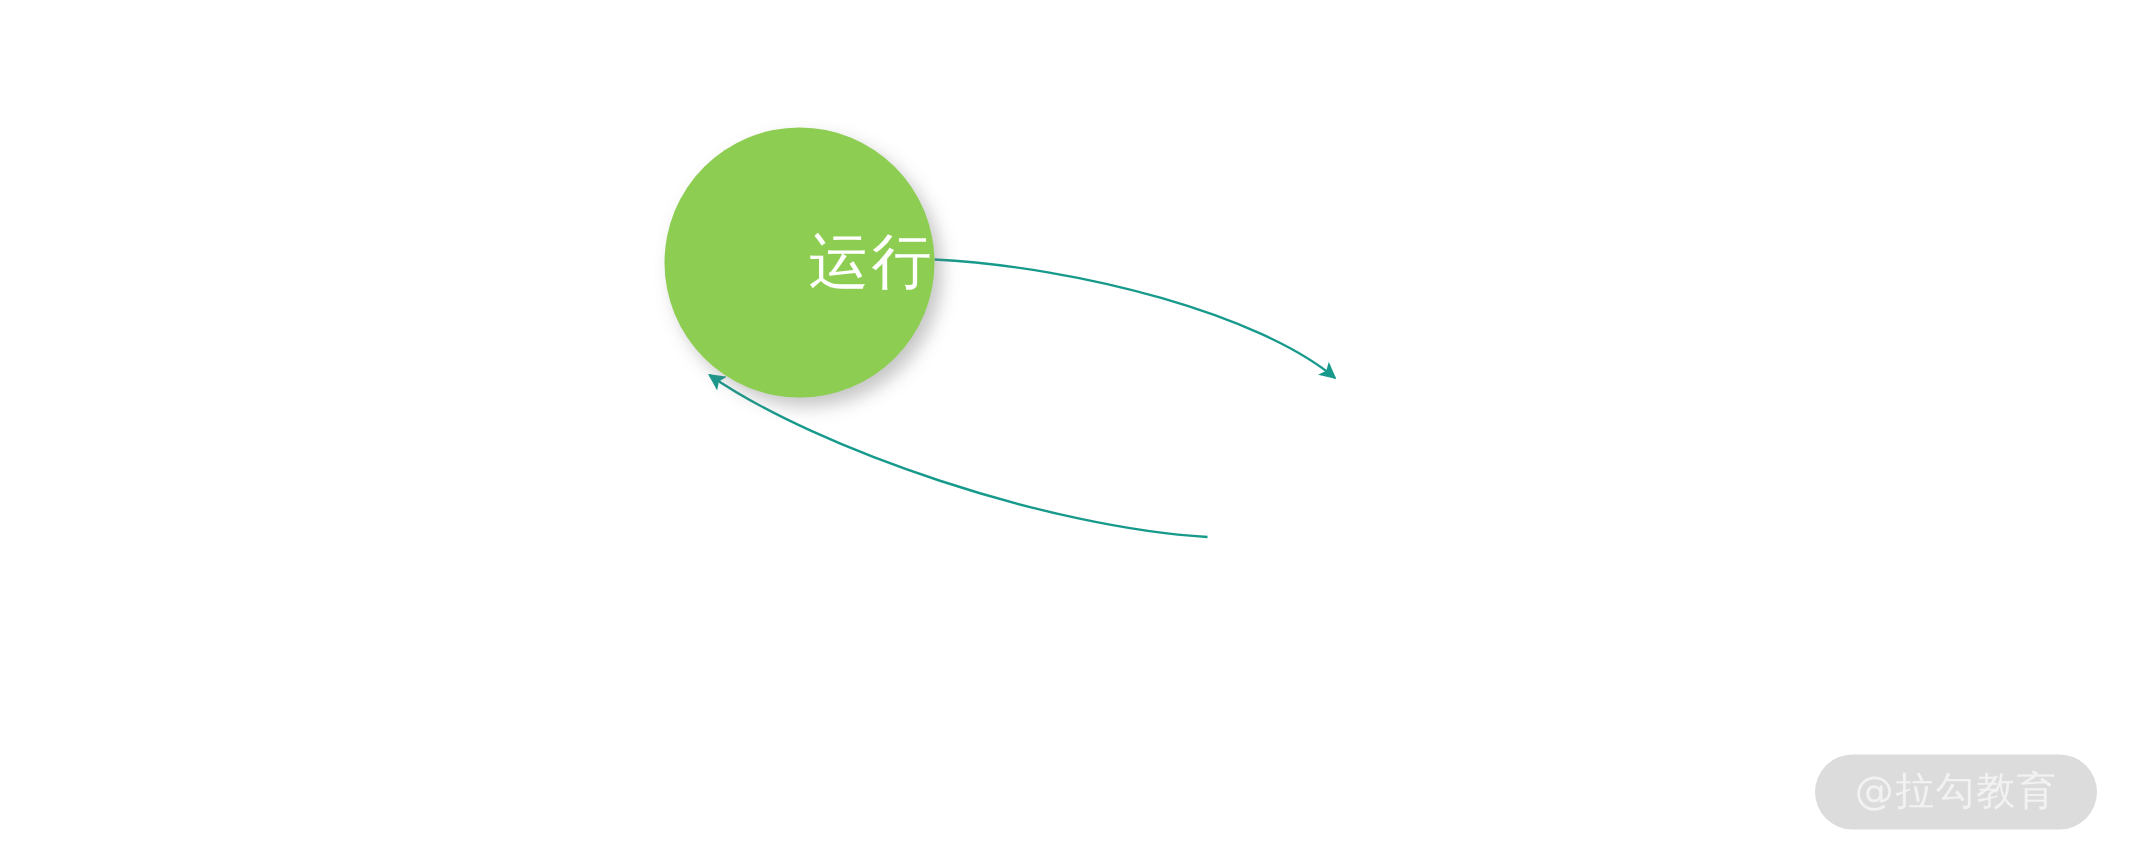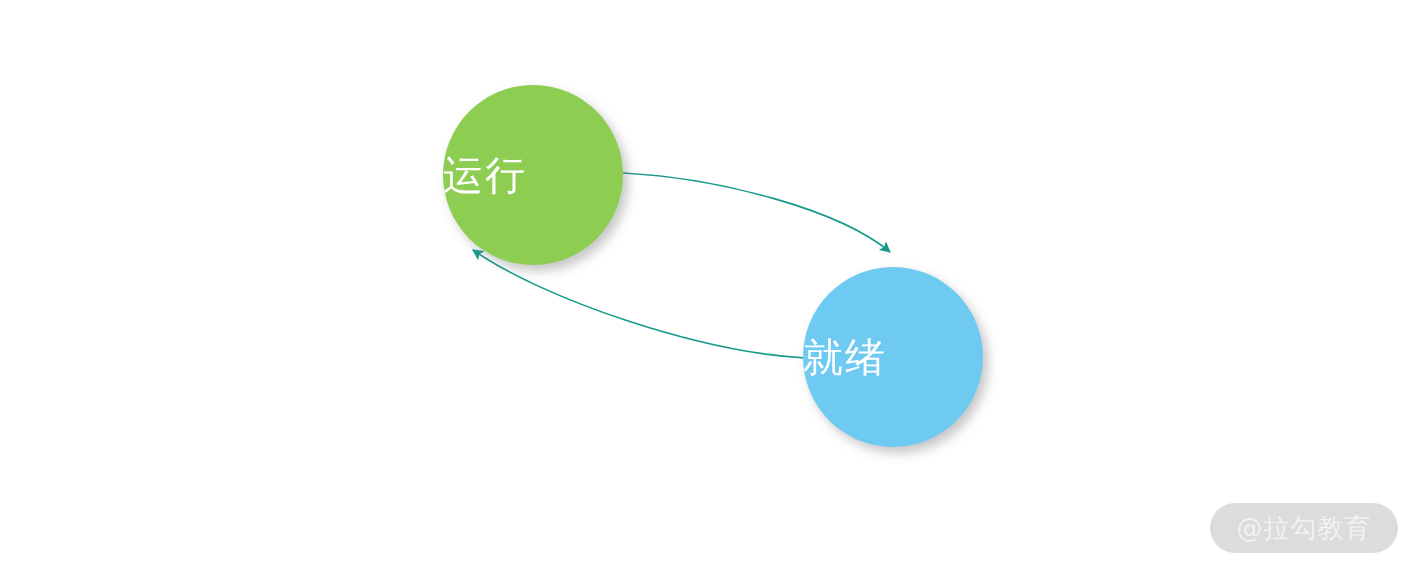--- a/index.html
+++ b/index.html
@@ -27,21 +27,21 @@
     height: 576px;
     pointer-events: none;
   }
   .node {
     position: absolute;
     width: 180px;
     height: 180px;
     border-radius: 50%;
     display: flex;
     align-items: center;
-    justify-content: flex-start;
+    justify-content: flex-end;
     box-shadow: 5px 6px 11px rgba(120,120,120,0.42);
   }
   .node-label {
     color: #ffffff;
     font-size: 40px;
     line-height: 1;
     letter-spacing: 2px;
     font-weight: 400;
     user-select: none;
   }
@@ -87,21 +87,18 @@
 
     <path d="M 623,173 C 720,178 840,210 890,252" fill="none" stroke="#179a8b" stroke-width="1.6" marker-end="url(#arrow-teal)"></path>
 
     <path d="M 805,358 C 700,352 545,300 473,250" fill="none" stroke="#179a8b" stroke-width="1.6" marker-end="url(#arrow-teal)"></path>
   </svg>
 
   <div class="node" id="node-running" style="background:#8dce52;">
     <span class="node-label">运行</span>
   </div>
 
-  <div class="node" id="node-ready" style="background:#6fcaf2;">
-    <span class="node-label">就绪</span>
-  </div>
 
   <div id="watermark">
     <span id="watermark-text">@拉勾教育</span>
   </div>
 
 </div>
 
 </body></html>

